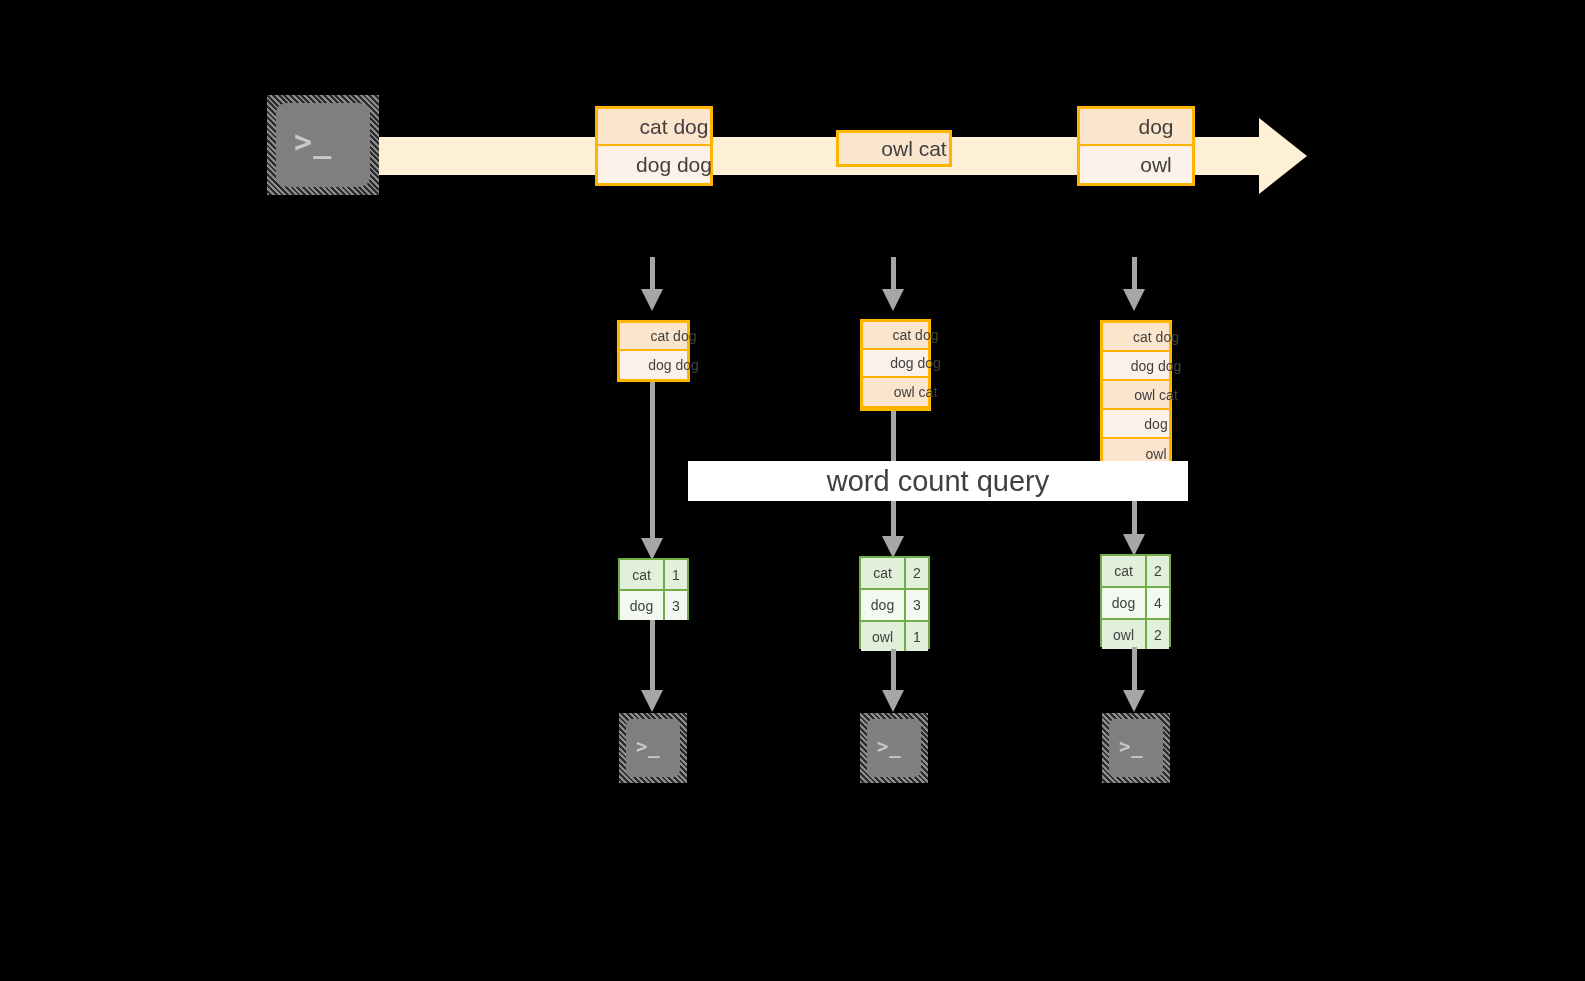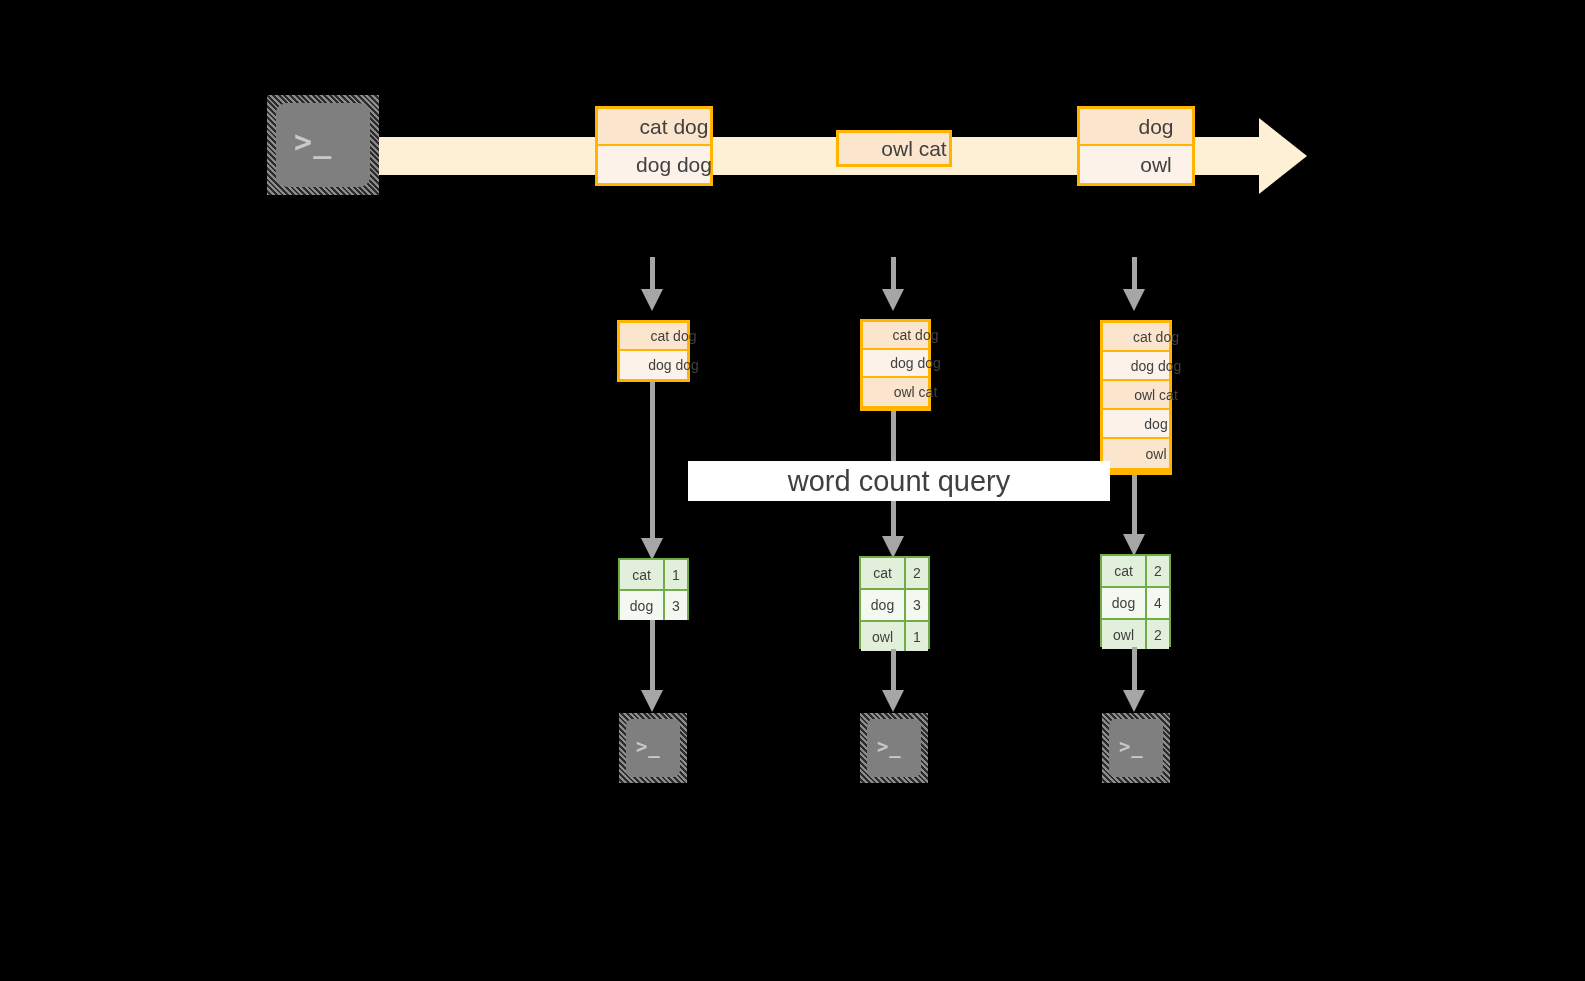--- a/index.html
+++ b/index.html
@@ -248,15 +248,15 @@
   </div>
 
   <div class="vline" style="left:1132px; top:647px; width:5px; height:47px;"></div>
   <div class="vhead" style="left:1123px; top:690px;"></div>
 
   <div class="terminal" style="left:1102px; top:713px; width:68px; height:70px;">
     <div class="screen" style="left:7px; top:6px; right:7px; bottom:6px;"></div>
     <div class="prompt" style="left:17px; top:24px; font-size:19px;">&gt;_</div>
   </div>
 
-  <div class="query-label" style="left:688px; top:461px; width:422px; height:40px; font-size:29px;">word count query</div>
+  <div class="query-label" style="left:688px; top:461px; width:500px; height:40px; font-size:29px;">word count query</div>
 
 </div>
 
 </body></html>

